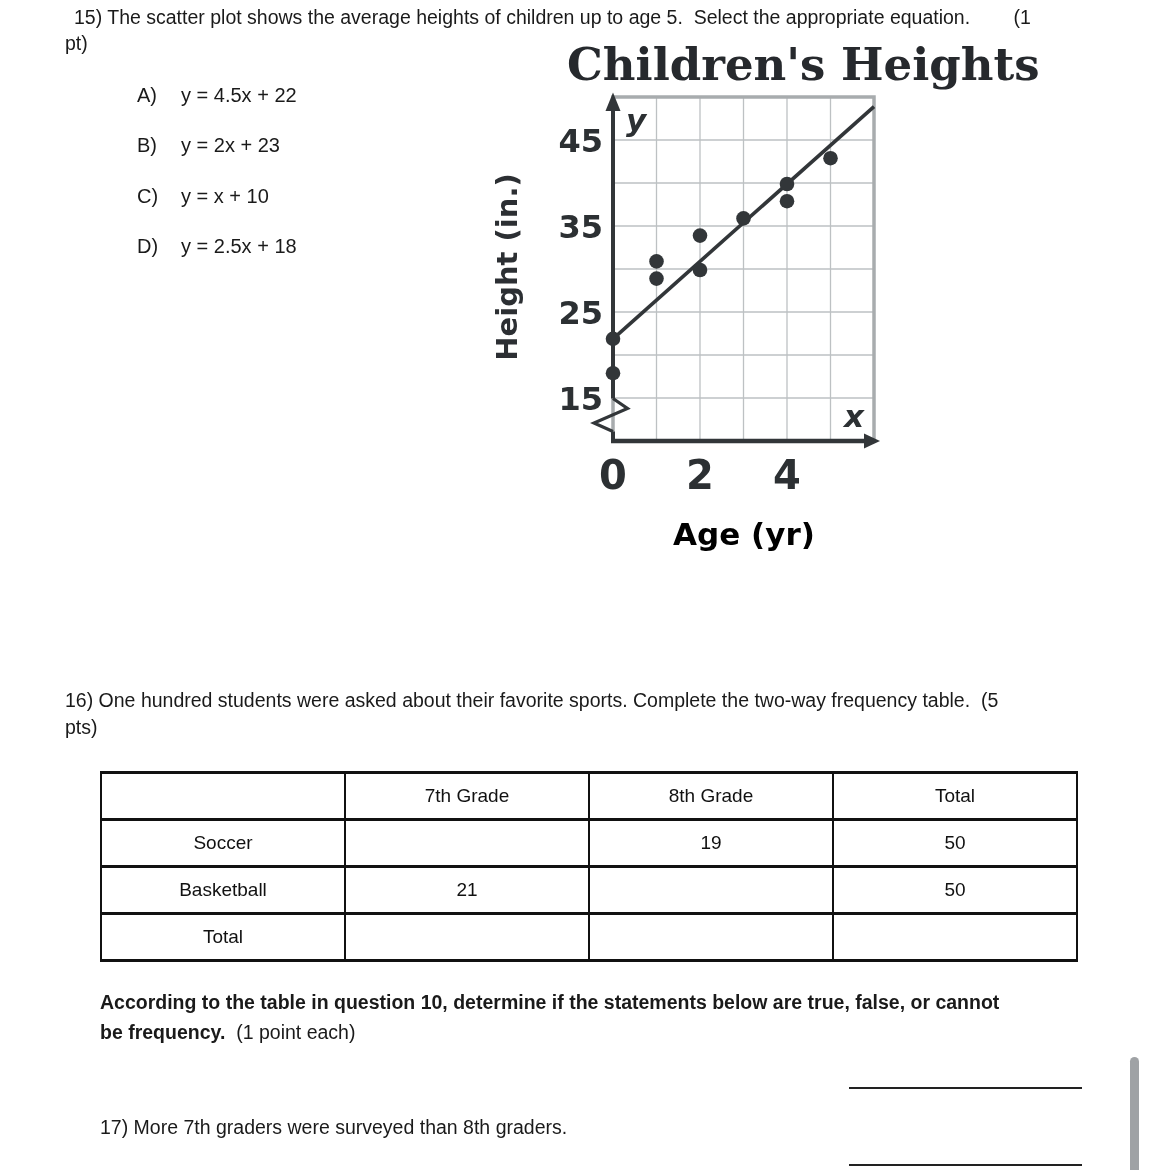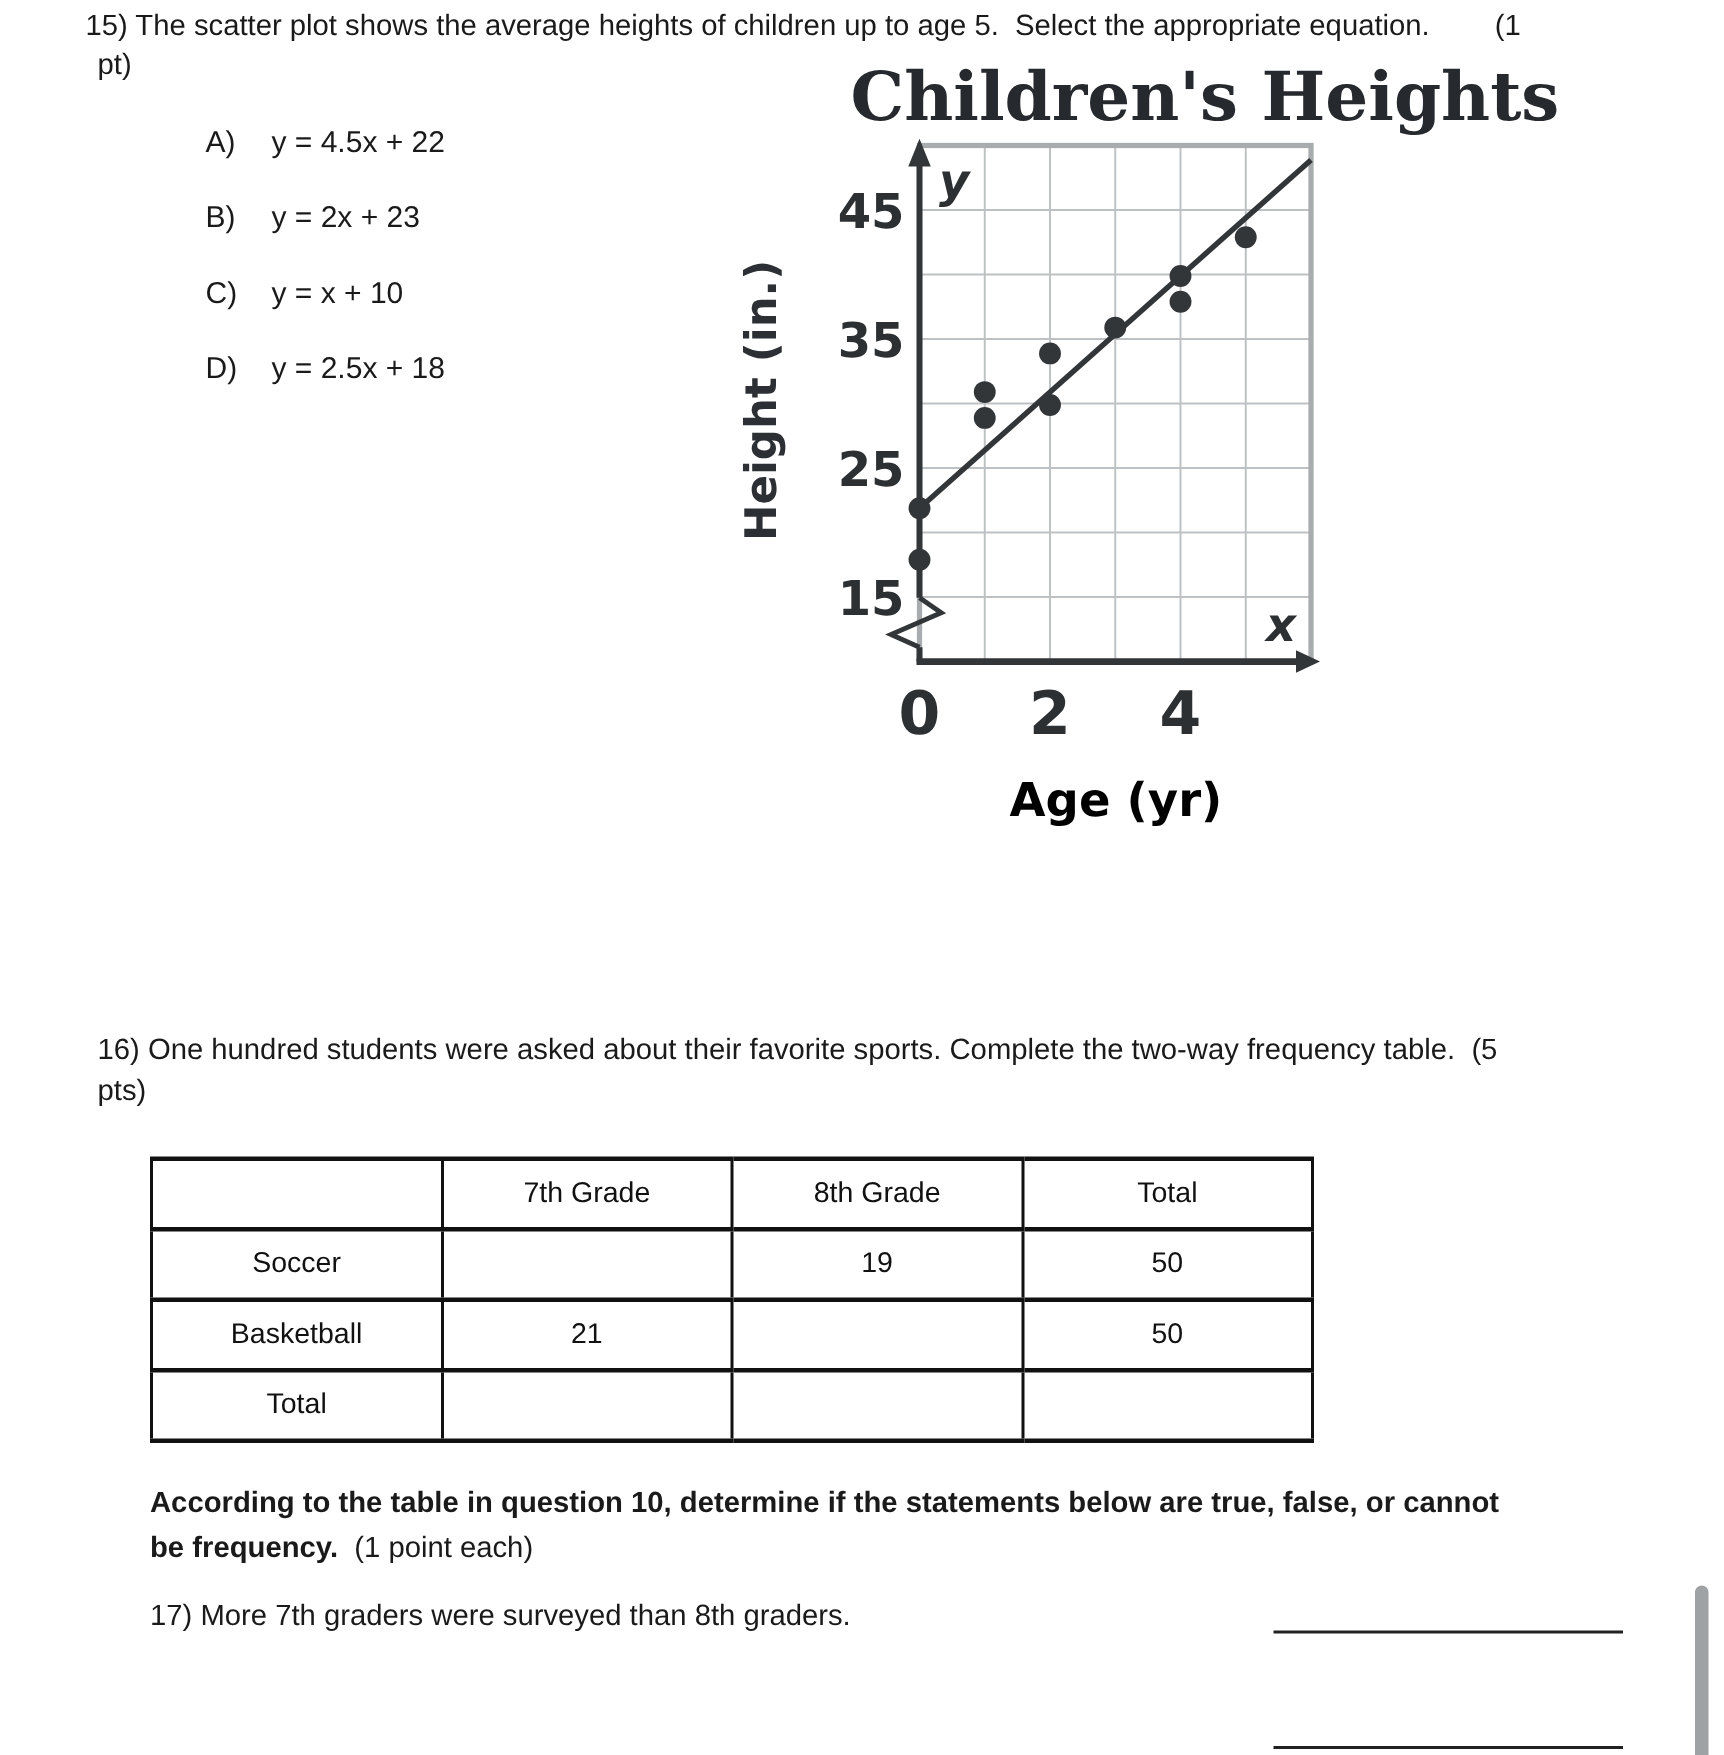--- a/index.html
+++ b/index.html
@@ -9,38 +9,38 @@
   .qtext{font-size:19.5px;line-height:27px;white-space:pre;color:#1a1a1a;}
   .choice{position:absolute;left:137px;font-size:20px;white-space:pre;}
   .choice .clabel{display:inline-block;width:44px;}
   .chart-title{position:absolute;left:567px;top:38px;width:350px;text-align:center;
      font-family:"DejaVu Serif",serif;font-weight:700;font-size:45px;color:#26292d;
      white-space:nowrap;letter-spacing:0px;}
   .y-axis-title{position:absolute;left:507px;top:267px;transform:translate(-50%,-50%) rotate(-90deg);
      font-family:"DejaVu Sans",sans-serif;font-weight:700;font-size:29px;color:#2c2f33;white-space:nowrap;}
   .x-axis-title{position:absolute;left:744px;top:534px;transform:translate(-50%,-50%);
      font-family:"DejaVu Sans",sans-serif;font-weight:700;font-size:31px;color:#000000;white-space:nowrap;}
-  table.freq{position:absolute;left:100px;top:771px;width:776px;border-collapse:collapse;
+  table.freq{position:absolute;left:100px;top:771px;width:978px;border-collapse:collapse;
      table-layout:fixed;font-size:19px;color:#111;}
   table.freq td{border-left:2px solid #111;border-right:2px solid #111;
      border-top:3px solid #111;border-bottom:3px solid #111;
      height:44px;text-align:center;vertical-align:middle;padding:0;}
   .instr{font-size:19.5px;line-height:30px;white-space:pre;}
   .bold{font-weight:bold;}
   .statement{font-size:19.5px;white-space:pre;}
   .blank-line{position:absolute;width:233px;border-top:2.5px solid #222;}
   .scroll-thumb{position:absolute;left:1130px;top:1057px;width:9px;height:113px;
      background:#9fa2a5;border-radius:5px 5px 0 0;}
 </style>
 </head>
 <body>
 
 <div class="page">
 
-  <div class="abs qtext" style="left:57px;top:4px;">15) The scatter plot shows the average heights of children up to age 5.  Select the appropriate equation.        (1</div>
+  <div class="abs qtext" style="left:74px;top:4px;">15) The scatter plot shows the average heights of children up to age 5.  Select the appropriate equation.        (1</div>
   <div class="abs qtext" style="left:65px;top:30px;">pt)</div>
 
   <div class="choice" style="top:84px;"><span class="clabel">A)</span><span>y = 4.5x + 22</span></div>
   <div class="choice" style="top:134px;"><span class="clabel">B)</span><span>y = 2x + 23</span></div>
   <div class="choice" style="top:185px;"><span class="clabel">C)</span><span>y = x + 10</span></div>
   <div class="choice" style="top:235px;"><span class="clabel">D)</span><span>y = 2.5x + 18</span></div>
 
   <div class="chart-title">Children's Heights</div>
   <div class="y-axis-title">Height (in.)</div>
   <div class="x-axis-title">Age (yr)</div>
@@ -118,20 +118,20 @@
         <td></td>
         <td></td>
         <td></td>
       </tr>
     </tbody>
   </table>
 
   <div class="abs instr bold" style="left:100px;top:987px;">According to the table in question 10, determine if the statements below are true, false, or cannot</div>
   <div class="abs instr" style="left:100px;top:1017px;"><span class="bold">be frequency.</span><span>  (1 point each)</span></div>
 
-  <div class="abs statement" style="left:100px;top:1066px;text-align:right;">17) More 7th graders were surveyed than 8th graders.</div>
+  <div class="abs statement" style="left:100px;top:1116px;text-align:right;">17) More 7th graders were surveyed than 8th graders.</div>
   <div class="blank-line" style="left:849px;top:1087px;"></div>
 
   <div class="blank-line" style="left:849px;top:1164px;"></div>
 
   <div class="scroll-thumb"></div>
 
 </div>
 
 </body></html>

